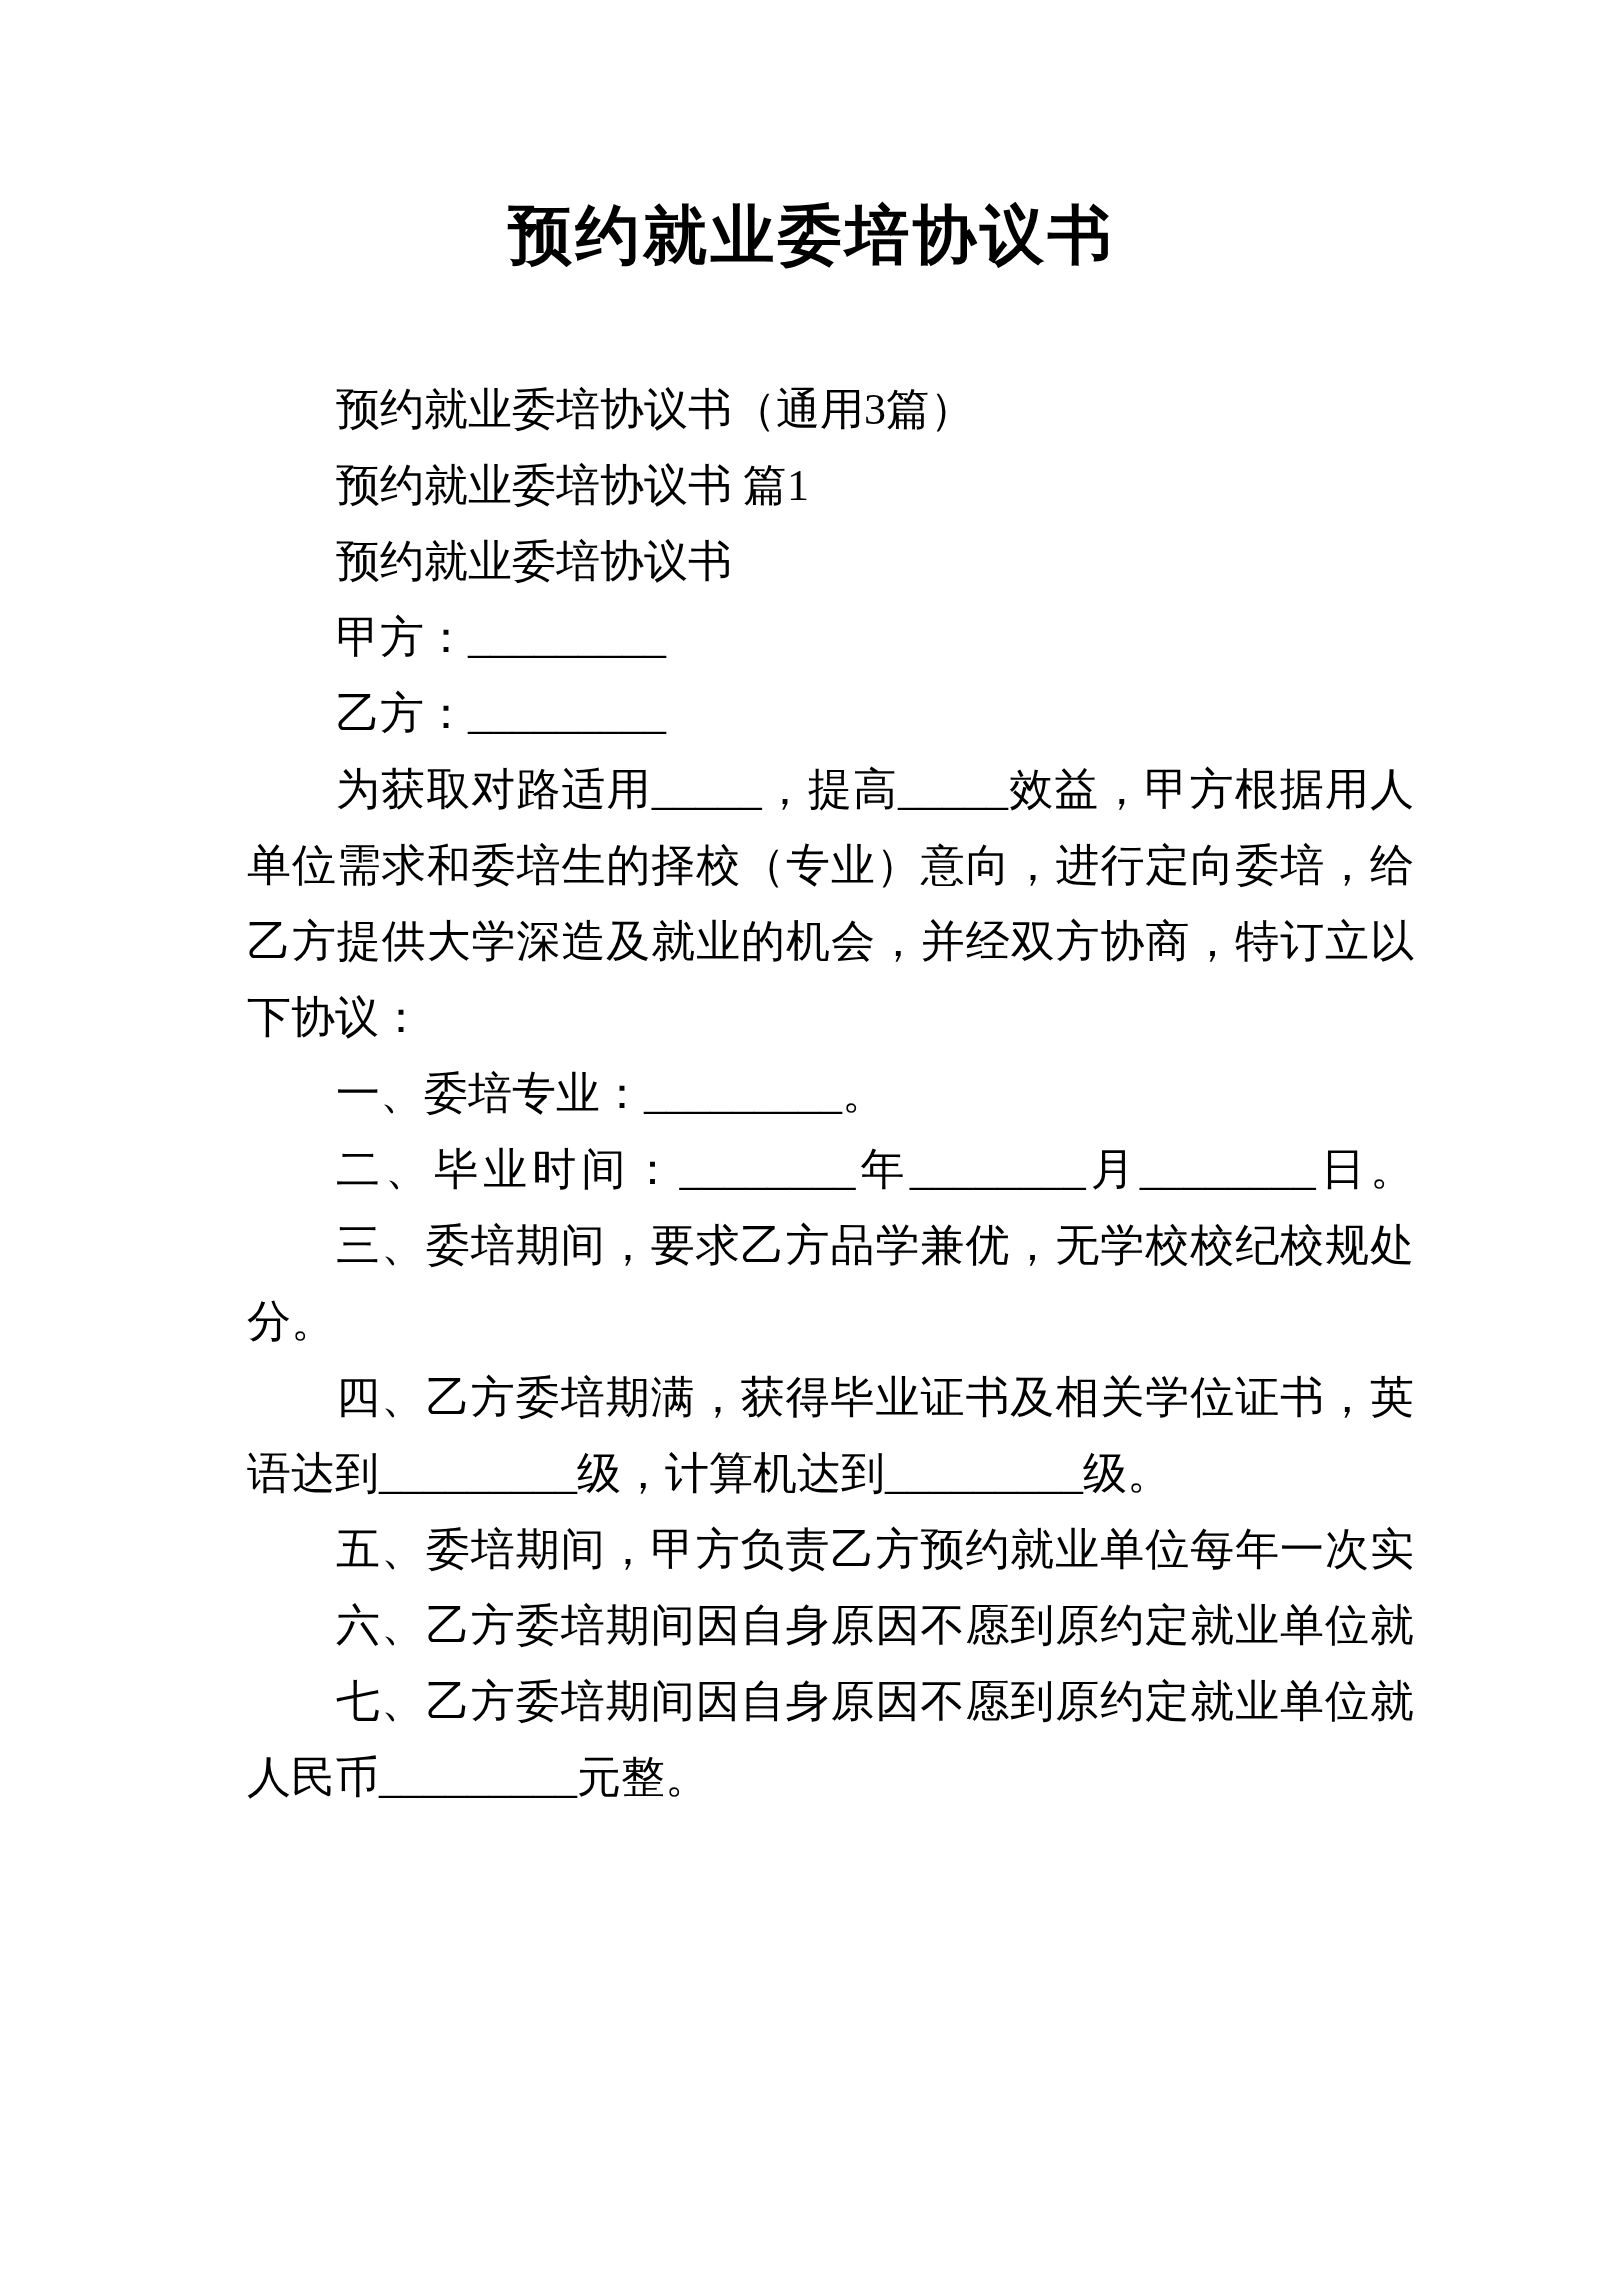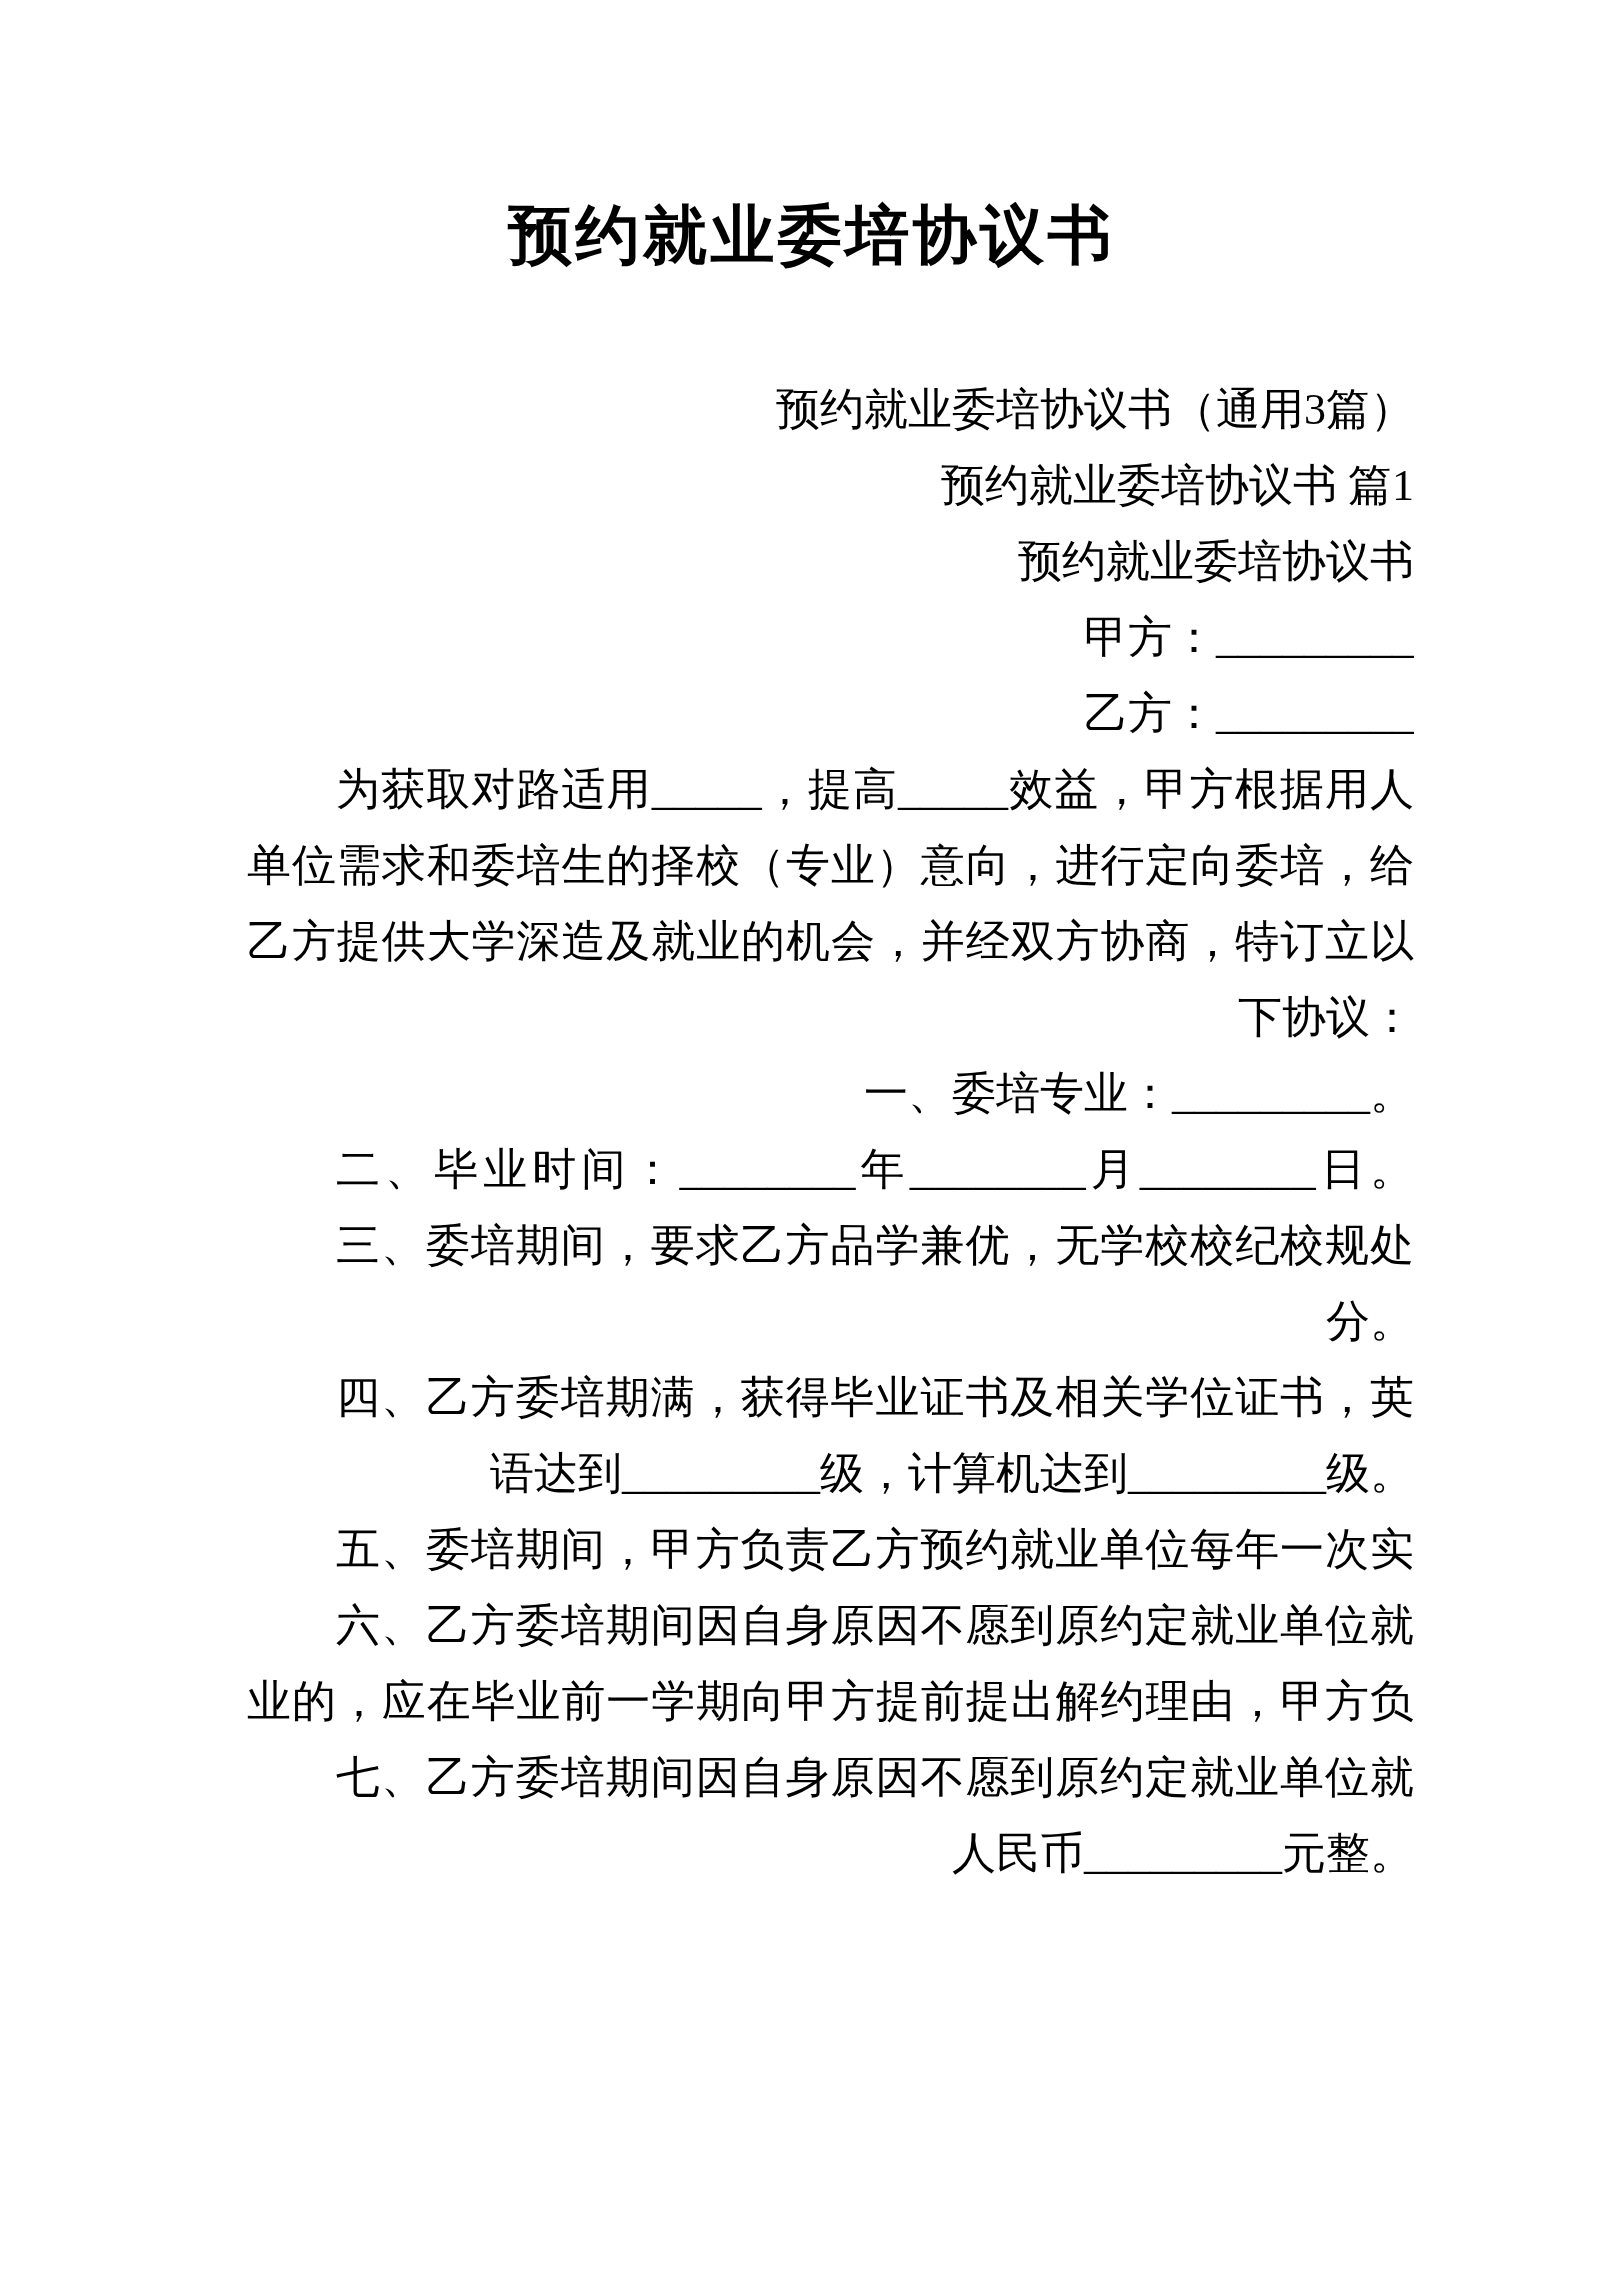--- a/index.html
+++ b/index.html
@@ -32,21 +32,21 @@
     left: 247px;
     top: 372px;
     width: 1167px;
     font-size: 44px;
     line-height: 76px;
   }
   .line {
     height: 76px;
     overflow: hidden;
     white-space: nowrap;
-    text-align: right;
+    text-align: left;
   }
   .line.indent {
     text-indent: 89px;
   }
   
   .line.fill {
     white-space: normal;
     text-align: justify;
     text-align-last: justify;
   }
@@ -67,17 +67,16 @@
   <div class="line fill">乙方提供大学深造及就业的机会，并经双方协商，特订立以</div>
   <div class="line">下协议：</div>
   <div class="line indent">一、委培专业：_________。</div>
   <div class="line indent fill">二、毕业时间：________年________月________日。</div>
   <div class="line indent fill">三、委培期间，要求乙方品学兼优，无学校校纪校规处</div>
   <div class="line">分。</div>
   <div class="line indent fill">四、乙方委培期满，获得毕业证书及相关学位证书，英</div>
   <div class="line">语达到_________级，计算机达到_________级。</div>
   <div class="line indent fill">五、委培期间，甲方负责乙方预约就业单位每年一次实</div>
   <div class="line indent fill">六、乙方委培期间因自身原因不愿到原约定就业单位就</div>
-  <div class="line fill">业的，应在毕业前一学期向甲方提前提出解约理由，甲方负</div>
   <div class="line indent fill">七、乙方委培期间因自身原因不愿到原约定就业单位就</div>
   <div class="line">人民币_________元整。</div>
 </div>
 
 
 </body></html>

